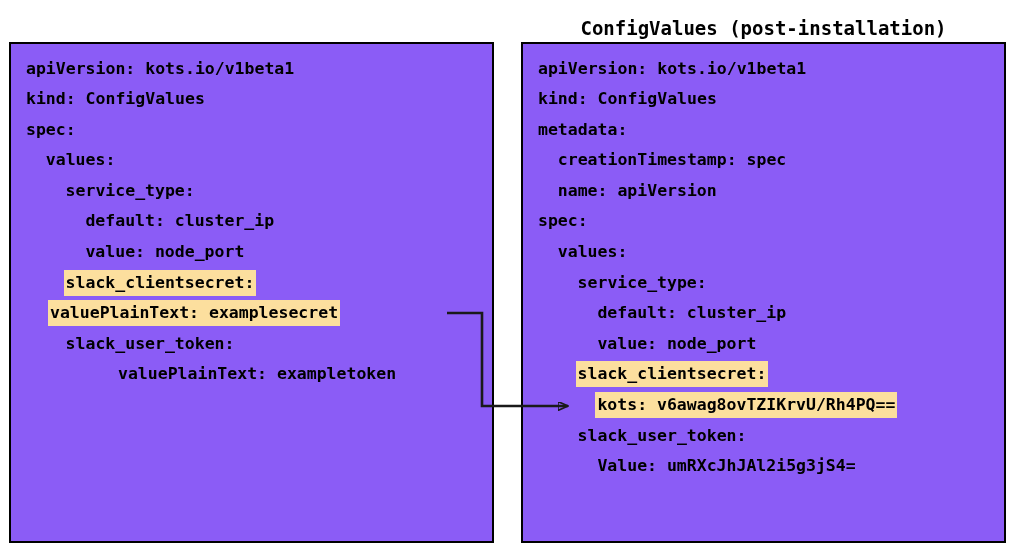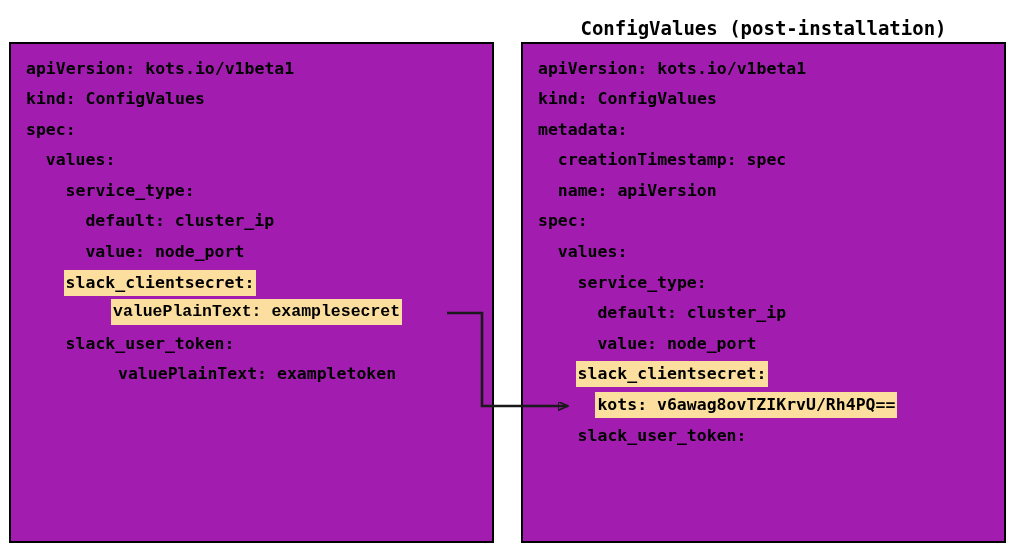--- a/index.html
+++ b/index.html
@@ -34,21 +34,21 @@
   }
   #title-left  { left: 9px;   width: 485px; }
   #title-right { left: 521px; width: 485px; margin-top: 10px; }
 
   
   .panel {
     position: absolute;
     top: 42px;
     height: 501px;
     box-sizing: border-box;
-    background: #a21caf;
+    background: #8b5cf6;
     border: 2px solid #000000;
     overflow: hidden;
   }
   #panel-left  { left: 9px;   width: 485px; }
   #panel-right { left: 521px; width: 485px; }
 
   .code-block {
     position: absolute;
     left: 0;
     top: 0;
@@ -99,41 +99,42 @@
   <div class="panel" id="panel-left">
     <div class="code-block" id="code-left">
         <div class="code-line" style="padding-left: 13px;"><span class="seg">apiVersion: kots.io/v1beta1</span></div>
         <div class="code-line" style="padding-left: 13px;"><span class="seg">kind: ConfigValues</span></div>
         <div class="code-line" style="padding-left: 13px;"><span class="seg">spec:</span></div>
         <div class="code-line" style="padding-left: 32.8px;"><span class="seg">values:</span></div>
         <div class="code-line" style="padding-left: 52.6px;"><span class="seg">service_type:</span></div>
         <div class="code-line" style="padding-left: 72.4px;"><span class="seg">default: cluster_ip</span></div>
         <div class="code-line" style="padding-left: 72.4px;"><span class="seg">value: node_port</span></div>
         <div class="code-line hl" style="padding-left: 52.6px;"><span class="seg">slack_clientsecret:</span></div>
-        <div class="code-line hl" style="padding-left: 100px; font-family: Liberation Mono, monospace;"><span class="seg">valuePlainText: examplesecret</span></div>
+        <div class="code-line hl" style="padding-left: 37px;"><span class="seg">valuePlainText: examplesecret</span></div>
         <div class="code-line" style="padding-left: 52.6px;"><span class="seg">slack_user_token:</span></div>
         <div class="code-line" style="padding-left: 105px;"><span class="seg">valuePlainText: exampletoken</span></div>
       </div>
   </div>
 
   <div class="panel" id="panel-right">
     <div class="code-block" id="code-right">
         <div class="code-line" style="padding-left: 13px;"><span class="seg">apiVersion: kots.io/v1beta1</span></div>
         <div class="code-line" style="padding-left: 13px;"><span class="seg">kind: ConfigValues</span></div>
         <div class="code-line" style=""><span class="seg">metadata:</span></div>
         <div class="code-line" style="padding-left: 32.8px;"><span class="seg">creationTimestamp: spec</span></div>
         <div class="code-line" style="padding-left: 32.8px;"><span class="seg">name: apiVersion</span></div>
         <div class="code-line" style="padding-left: 13px;"><span class="seg">spec:</span></div>
         <div class="code-line" style="padding-left: 32.8px;"><span class="seg">values:</span></div>
         <div class="code-line" style="padding-left: 52.6px;"><span class="seg">service_type:</span></div>
         <div class="code-line" style="padding-left: 72.4px;"><span class="seg">default: cluster_ip</span></div>
         <div class="code-line" style="padding-left: 72.4px;"><span class="seg">value: node_port</span></div>
         <div class="code-line hl" style="padding-left: 52.6px;"><span class="seg">slack_clientsecret:</span></div>
         <div class="code-line hl" style="padding-left: 72.4px;"><span class="seg">kots: v6awag8ovTZIKrvU/Rh4PQ==</span></div>
         <div class="code-line" style="padding-left: 52.6px;"><span class="seg">slack_user_token:</span></div>
+        <div class="code-line" style="padding-left: 72.4px;"><span class="seg">Value: umRXcJhJAl2i5g3jS4=</span></div>
       </div>
   </div>
 
   <svg class="connector" viewBox="0 0 1019 559">
     <defs>
       <marker id="arrowhead" markerWidth="11" markerHeight="9" refX="10" refY="4.5" orient="auto" markerUnits="userSpaceOnUse">
         <path d="M0,0 L10,4.5 L0,9 Z" fill="none" stroke="#1a1a1a" stroke-width="1.6"></path>
       </marker>
     </defs>
     <path d="M447,313 L482,313 L482,406 L568,406" fill="none" stroke="#1a1a1a" stroke-width="2.6" marker-end="url(#arrowhead)"></path>

